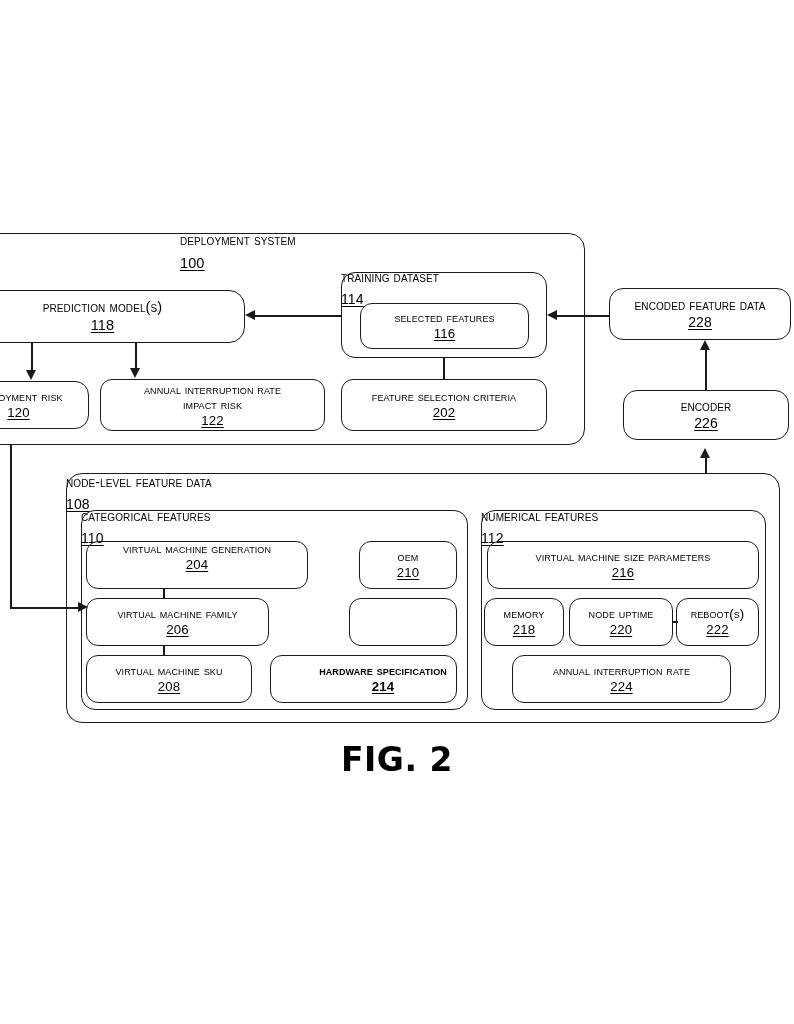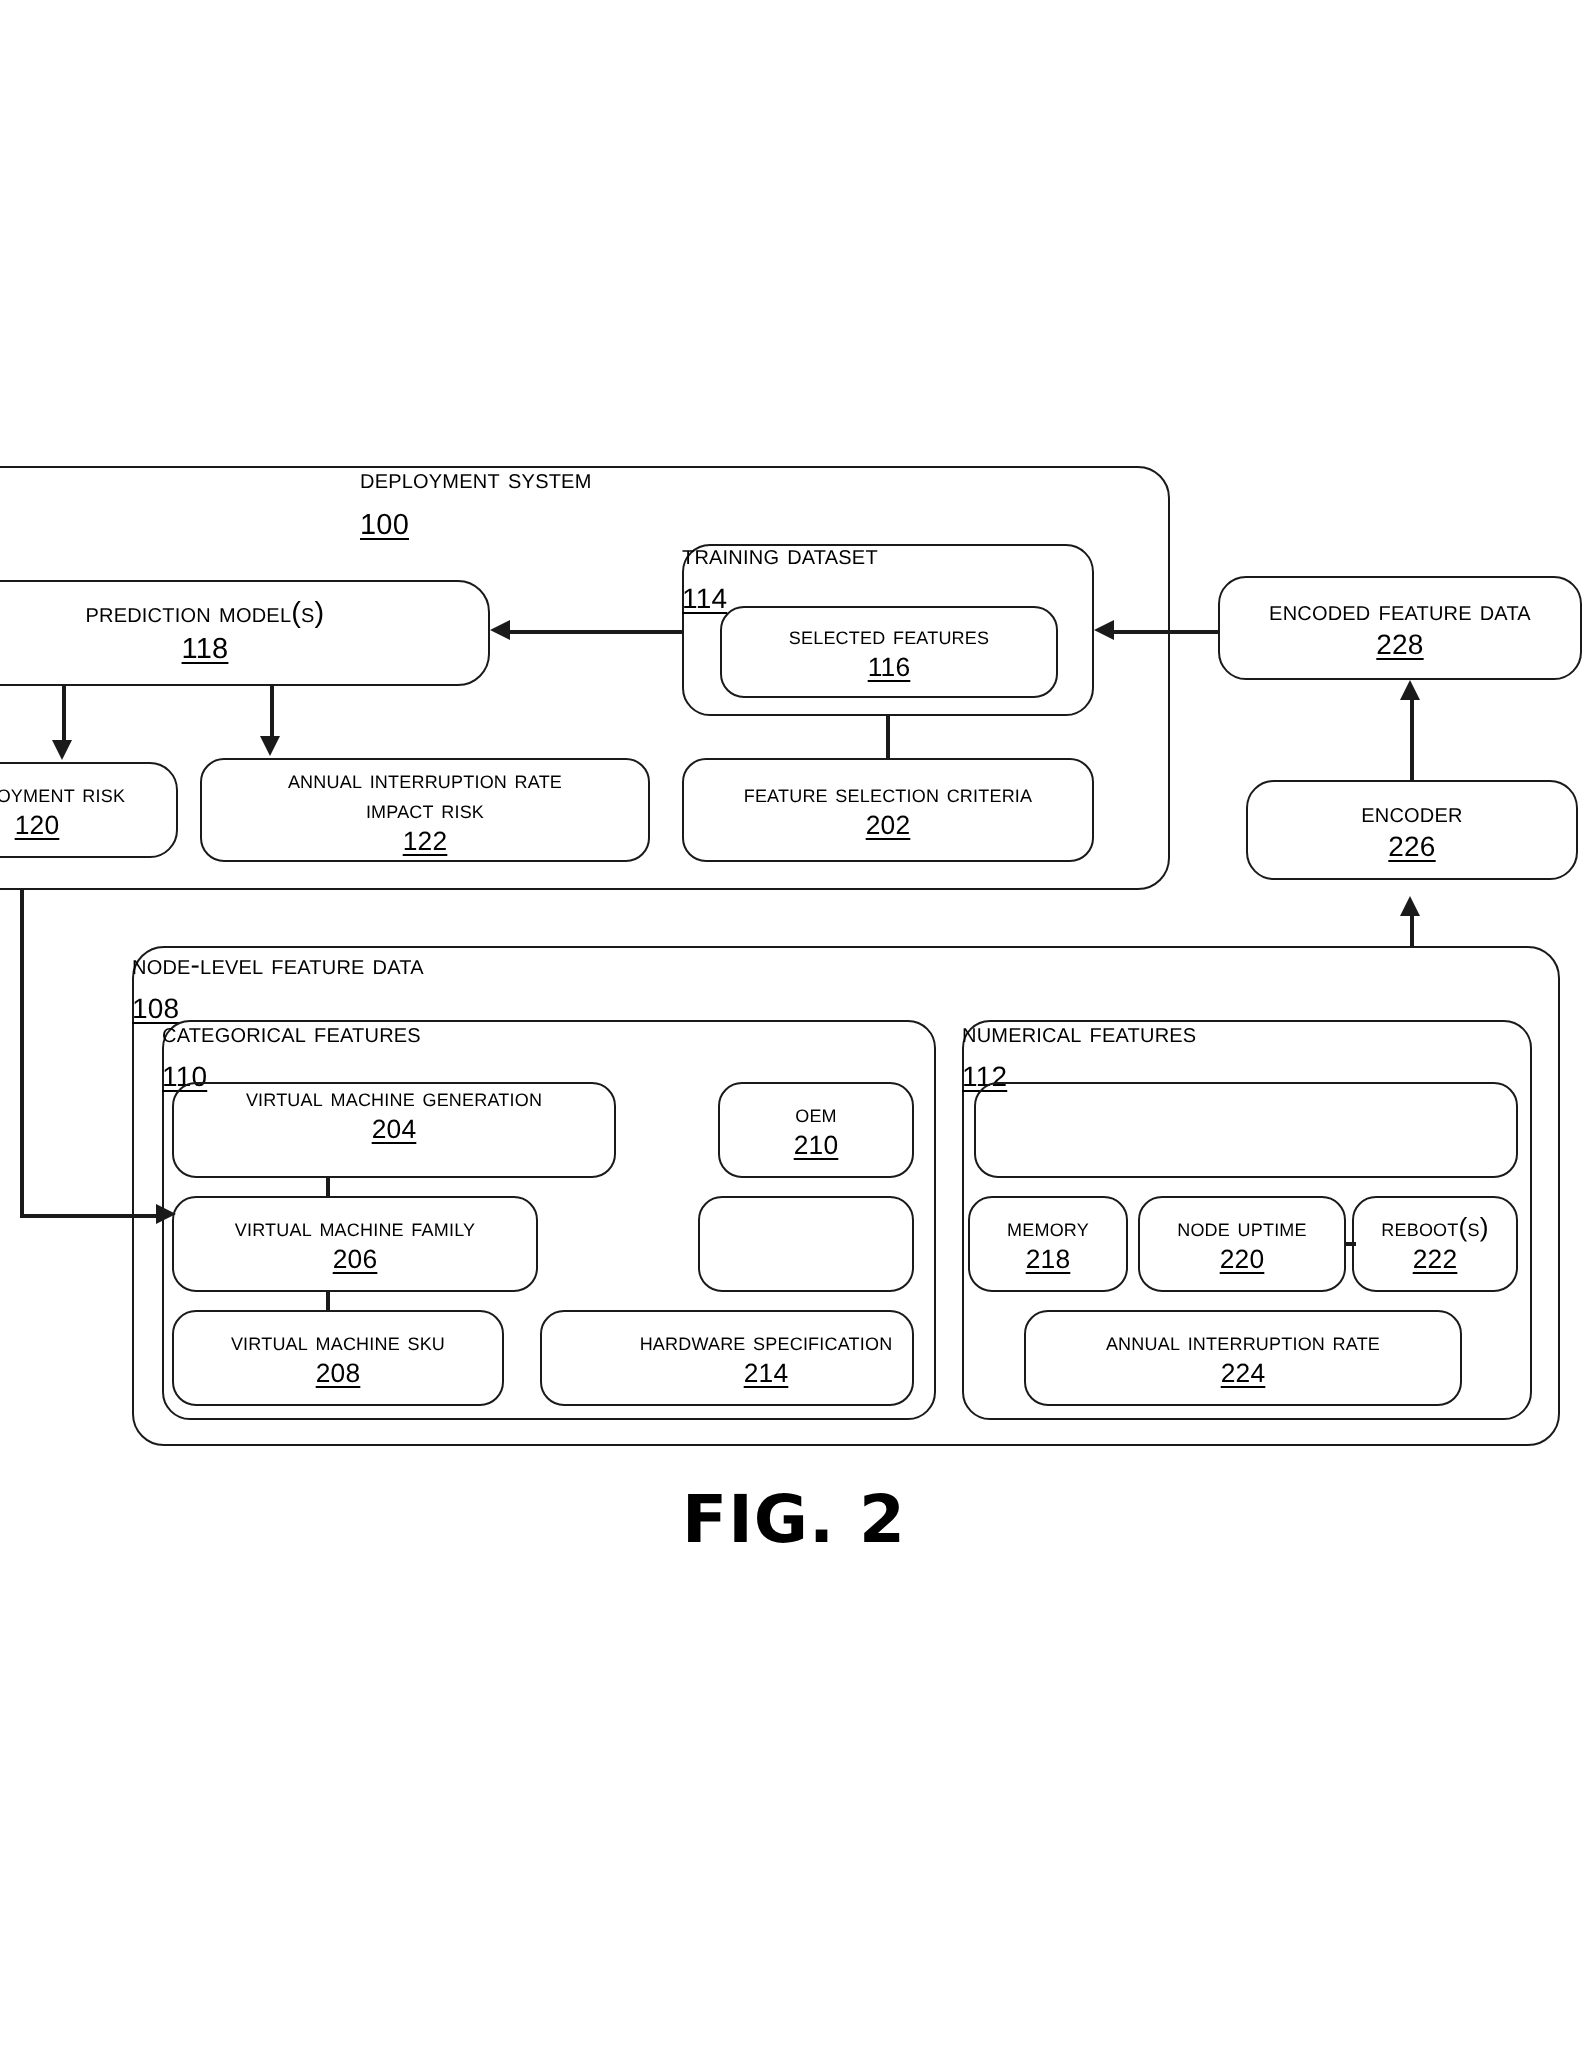--- a/index.html
+++ b/index.html
@@ -206,32 +206,36 @@
 
   <div class="box tight" style="left:359px; top:541px; width:98px; height:48px;"></div>
   <div class="lbl sz13" style="left:359px; top:541px; width:98px; height:48px;">
     <span class="t">OEM</span>
     <span class="num">210</span>
   </div>
 
   <div class="box tight" style="left:349px; top:598px; width:108px; height:48px;"></div>
 
   <div class="box tight" style="left:270px; top:655px; width:187px; height:48px;"></div>
-  <div class="lbl sz13" style="left:270px; top:655px; width:226px; height:48px;">
+  <div class="lbl sz13" style="left:270px; top:655px; width:226px; height:48px;font-weight:bold;">
     <span class="t">Hardware Specification</span>
     <span class="num">214</span>
   </div>
 
   <div class="box" style="left:481px; top:510px; width:285px; height:200px;"></div>
   <div class="lbl inline sz14" style="left:481px; top:518px; width:285px; height:18px;">
     <span class="t">Numerical Features</span>
     <span class="num">112</span>
   </div>
 
   <div class="box tight" style="left:487px; top:541px; width:272px; height:48px;"></div>
+  <div class="lbl sz13" style="left:487px; top:541px; width:272px; height:48px;">
+    <span class="t">Virtual Machine Size Parameters</span>
+    <span class="num">216</span>
+  </div>
 
   <div class="box tight" style="left:484px; top:598px; width:80px; height:48px;"></div>
   <div class="lbl sz13" style="left:484px; top:598px; width:80px; height:48px;text-align:center;">
     <span class="t">Memory</span>
     <span class="num">218</span>
   </div>
 
   <div class="box tight" style="left:569px; top:598px; width:104px; height:48px;"></div>
   <div class="lbl sz13" style="left:569px; top:598px; width:104px; height:48px;">
     <span class="t">Node Uptime</span>

